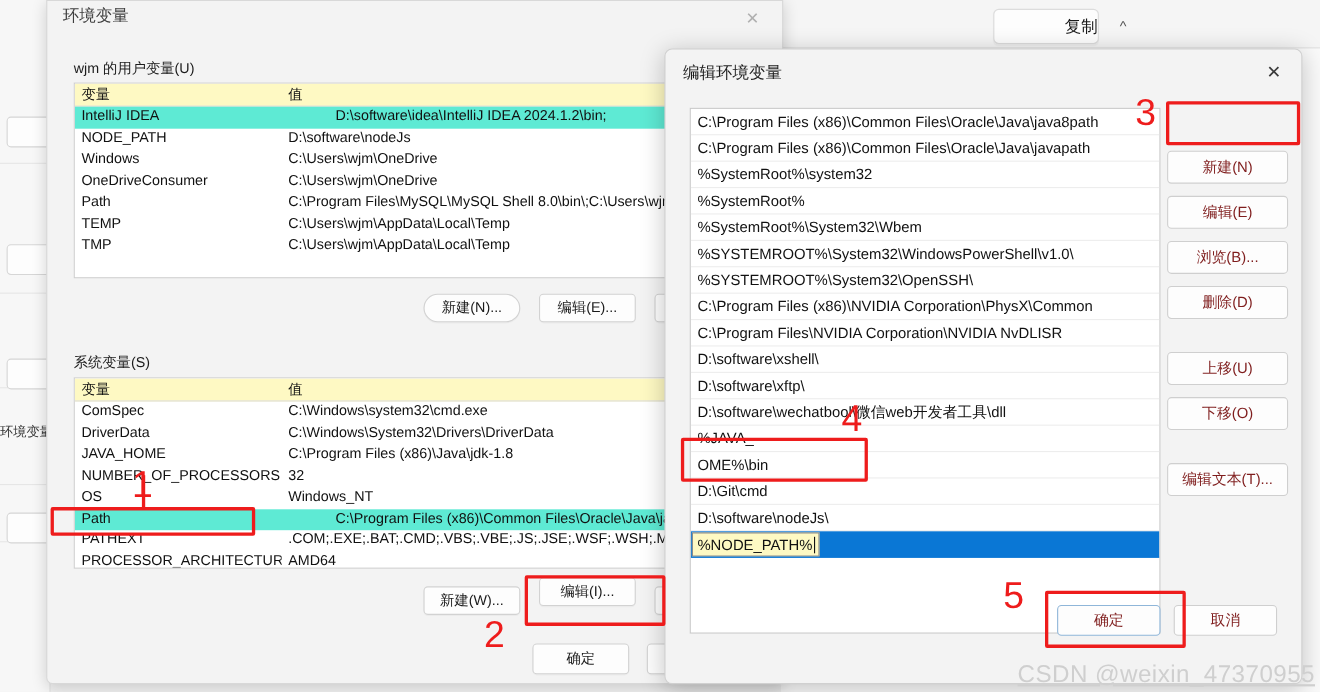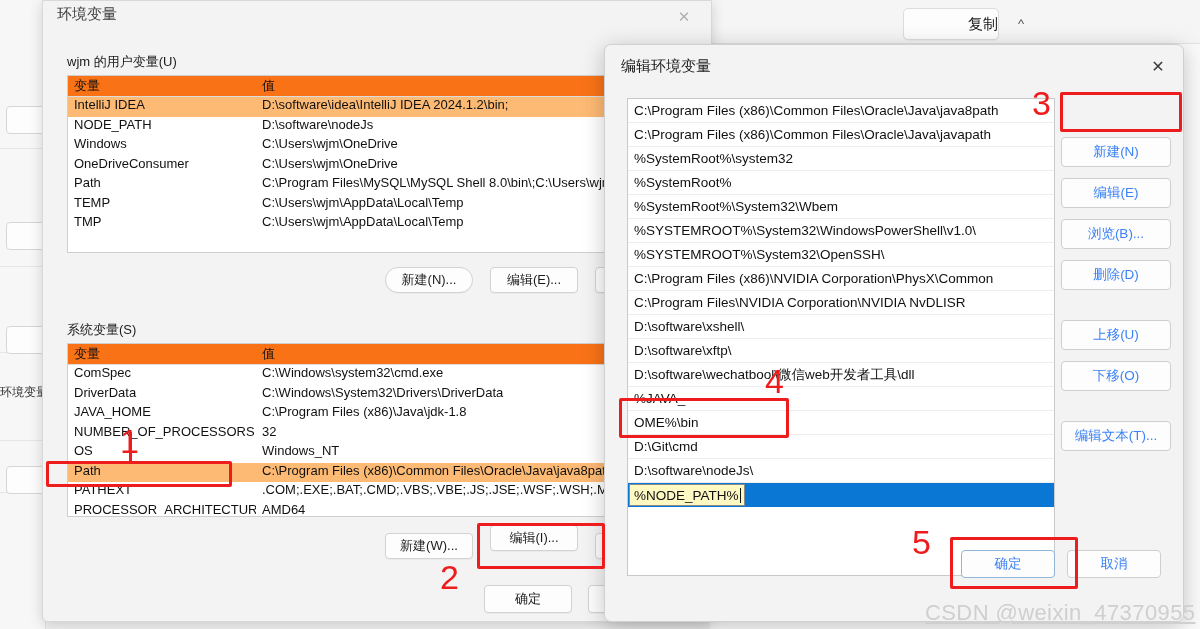--- a/index.html
+++ b/index.html
@@ -56,27 +56,27 @@
     font-size:15px; color:#b0b0b0;
   }
 
   .group-label { position:absolute; font-size:13px; color:#1b1b1b; }
 
   .table {
     position:absolute; background:#ffffff; border:1px solid #cfcfcf;
     overflow:hidden;
   }
   .thead { display:flex; height:21px; border-bottom:1px solid #dcdcdc;
-           background:#f97316; font-size:13px; color:#111; }
+           background:#fef9c3; font-size:13px; color:#111; }
   .th { padding:1px 6px; }
   .th.c1 { width:188px; }
   .th.c2 { flex:1; }
   .trow { display:flex; height:19.5px; font-size:13px; color:#111;
           white-space:nowrap; }
-  .trow.sel { background:#fdba74; }
+  .trow.sel { background:#5eead4;gap:43px; }
   .td { padding:0 6px; overflow:hidden; }
   .td.c1 { width:188px; }
   .td.c2 { flex:1; }
 
   .btn {
     position:absolute; background:#fdfdfd; border:1px solid #d2d2d2;
     border-radius:4px; font-size:13px; color:#1a1a1a;
     display:flex; align-items:center; justify-content:center;
     box-shadow:0 1px 0 rgba(0,0,0,.03);
   }
@@ -102,21 +102,21 @@
   .plrow.selected { background:#0a77d5; border-bottom:1px solid #0a77d5; padding:0; }
   .edit-inline {
     display:inline-block; height:22px; line-height:22px;
     width:116px; margin:1px 0 0 1px;
     background:#fef9c3; border:1px solid #8b8b8b; color:#111;
     font-size:13.5px; padding:0 4px; vertical-align:top;
   }
   .caret { display:inline-block; width:1px; height:15px; background:#111;
            vertical-align:-3px; margin-left:1px; }
   .dlg-btn { position:absolute; width:110px; height:30px; background:#fdfdfd;
-    border:1px solid #cfcfcf; border-radius:4px; font-size:13.5px; color:#3b82f6;
+    border:1px solid #cfcfcf; border-radius:4px; font-size:13.5px; color:#7f1d1d;
     display:flex; align-items:center; justify-content:center; }
 
   
   .redbox { position:absolute; border:3px solid #ee1c1c; border-radius:2px; }
   .rednum { position:absolute; color:#ee1c1c; font-size:34px; font-weight:400;
             font-family:"Liberation Sans", sans-serif; line-height:1; }
   .redtick { position:absolute; width:3px; background:#ee1c1c; }
 
   
   .watermark {

